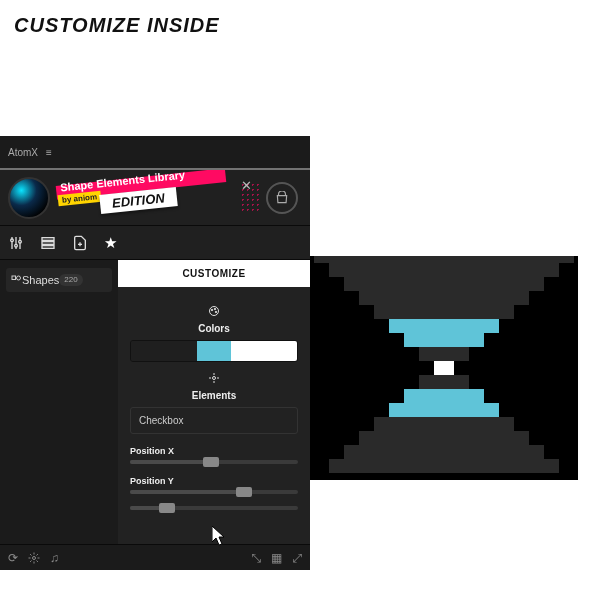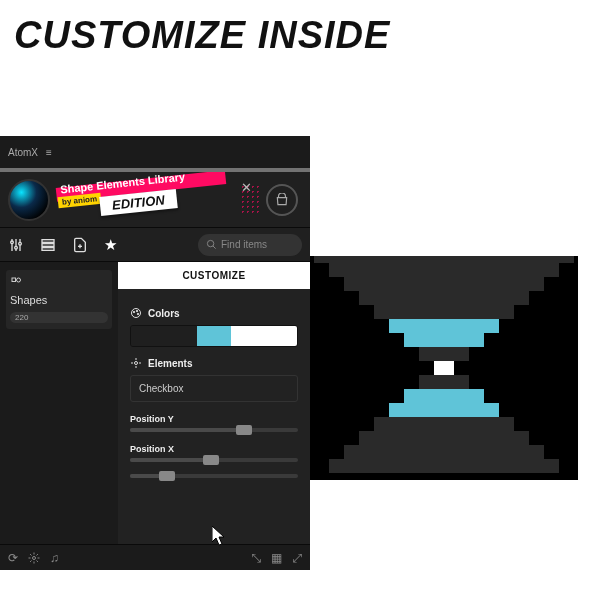--- a/index.html
+++ b/index.html
@@ -1,54 +1,54 @@
 <!DOCTYPE html>
 <html><head>
 <meta charset="utf-8">
 <style>
   * { box-sizing: border-box; margin: 0; padding: 0; }
   body { font-family: Arial, sans-serif; background: #fff; width: 614px; height: 614px; overflow: hidden; }
   
   .heading { margin: 14px 0 0 14px; }
-  .heading h1 { font-size: 38px; font-weight: 900; font-style: italic; letter-spacing: 1px; color: #111; }
+  .heading h1 { font-size: 20px; font-weight: 900; font-style: italic; letter-spacing: 1px; color: #111; }
   .heading .sub { display: inline-block; background: #ff0a62; color: #fff; font-weight: 900; font-style: italic; padding: 3px 10px; font-size: 17px; letter-spacing: 1px; }
   
   .app-wrap { position: absolute; left: 0; top: 136px; display: flex; }
   
   .panel { width: 310px; background: #1b1b1b; color: #b0b0b0; font-size: 11px; position: relative; height: 434px; display: flex; flex-direction: column; }
   
-  .titlebar { height: 20px; display: flex; align-items: center; padding: 16px 8px; font-size: 10px; color: #aaa; background: #1b1b1b; border-bottom: 4px solid #737373; }
+  .titlebar { height: 20px; display: flex; align-items: center; padding: 16px 8px; font-size: 10px; color: #aaa; background: #1b1b1b; border-bottom: 2px solid #737373; }
   .titlebar .menu { margin-left: 8px; }
   
   .banner { position: relative; height: 56px; background: #202020; overflow: hidden; border-bottom: 1px solid #0a0a0a; }
   .banner .logo { position: absolute; left: 8px; top: 7px; width: 42px; height: 42px; border-radius: 50%; background: radial-gradient(circle at 30% 30%, #0be4ff 0%, #0a2a4a 40%, #000 80%); border: 2px solid #333; }
   .banner .ribbon { position: absolute; left: 56px; top: 3px; width: 170px; height: 42px; }
   .ribbon .stripe { position: absolute; left: 0; top: 4px; width: 170px; height: 14px; background: #ff0a62; transform: rotate(-6deg); }
   .ribbon .title { position: absolute; left: 4px; top: 2px; color: #fff; font-size: 11px; font-weight: bold; transform: rotate(-6deg); }
   .ribbon .by { position: absolute; left: 2px; top: 20px; background: #ffd400; color: #222; font-size: 8px; padding: 1px 4px; transform: rotate(-6deg); font-weight: bold; }
   .ribbon .edition { position: absolute; left: 44px; top: 18px; background: #fff; color: #111; font-weight: 900; font-style: italic; font-size: 13px; padding: 2px 12px; transform: rotate(-6deg); box-shadow: 0 2px 3px rgba(0,0,0,.4); }
   .banner .dots { position: absolute; right: 50px; top: 12px; width: 20px; height: 30px; background-image: radial-gradient(#ff0a62 1px, transparent 1px); background-size: 5px 5px; opacity: .6; }
   .banner .close { position: absolute; right: 58px; top: 8px; color: #bbb; font-size: 13px; cursor: pointer; }
   .banner .bag { position: absolute; right: 12px; top: 12px; width: 32px; height: 32px; border: 2px solid #555; border-radius: 50%; display: flex; align-items: center; justify-content: center; color: #aaa; }
   
   .toolbar { height: 34px; background: #202020; display: flex; align-items: center; padding: 0 8px; gap: 16px; border-bottom: 1px solid #0a0a0a; }
   .toolbar .ico { color: #ddd; font-size: 15px; cursor: pointer; }
   .toolbar .star { color: #fff; }
   .toolbar .search { margin-left: auto; background: #333; border-radius: 14px; height: 22px; width: 104px; display: flex; align-items: center; padding: 0 8px; color: #888; font-size: 10px; gap: 4px; }
   
   .body { display: flex; flex: 1; overflow: hidden; }
   .sidebar { width: 118px; background: #1b1b1b; padding: 8px 6px; }
-  .sb-item { display: flex; gap: 6px; padding: 6px 4px; color: #999; font-size: 11px; cursor: pointer; border-radius: 3px; flex-direction: column; }
+  .sb-item { display: flex; padding: 6px 4px; color: #999; font-size: 11px; cursor: pointer; border-radius: 3px; }
   .sb-item.active { color: #ddd; background: #262626; }
   .sb-badge { background: #333; color: #aaa; font-size: 8px; padding: 1px 5px; border-radius: 8px; }
   
   .main { flex: 1; background: #222; display: flex; flex-direction: column; }
   .tab { background: #fff; color: #111; text-align: center; font-size: 10px; font-weight: bold; padding: 8px 0; letter-spacing: 0.5px; }
   .content { flex: 1; padding: 10px 12px; overflow-y: auto; }
-  .section-h { color: #eee; font-size: 10px; font-weight: bold; margin: 8px 0 6px; display: flex; align-items: center; gap: 6px; }
+  .section-h { color: #eee; font-size: 10px; font-weight: bold; margin: 8px 0 6px; display: flex; align-items: center; gap: 6px; flex-direction: column; }
   .swatches { display: flex; height: 22px; border-radius: 3px; overflow: hidden; border: 1px solid #111; margin-bottom: 10px; }
   .sw { flex: 1; }
   .control-box { border: 1px solid #333; border-radius: 3px; padding: 7px 8px; color: #ccc; font-size: 10px; margin-bottom: 4px; }
   .slider-group { margin: 12px 0 4px; }
   .slider-label { color: #eee; font-size: 9px; font-weight: bold; margin-bottom: 4px; }
   .slider { position: relative; height: 4px; background: #3a3a3a; border-radius: 2px; margin-bottom: 2px; }
   .slider .fill { position: absolute; left: 0; top: 0; height: 100%; background: #4a4a4a; border-radius: 2px; }
   .slider .thumb { position: absolute; top: -3px; width: 16px; height: 10px; background: #888; border-radius: 2px; }
   
   .footer { height: 26px; background: #1b1b1b; border-top: 1px solid #0a0a0a; display: flex; align-items: center; padding: 0 8px; gap: 10px; color: #888; font-size: 12px; }
@@ -112,27 +112,20 @@
           </svg>
       </span>
       <span class="ico">
         <svg width="16" height="16" viewBox="0 0 24 24" fill="none" stroke="#ddd" stroke-width="2">
             <path d="M14 2H6a2 2 0 00-2 2v16a2 2 0 002 2h12a2 2 0 002-2V8l-6-6z"></path>
             <line x1="12" y1="11" x2="12" y2="17"></line>
             <line x1="9" y1="14" x2="15" y2="14"></line>
           </svg>
       </span>
       <span class="ico star">★</span>
-      <div class="search">
-        <svg width="11" height="11" viewBox="0 0 24 24" fill="none" stroke="#888" stroke-width="2">
-            <circle cx="10" cy="10" r="7"></circle>
-            <line x1="21" y1="21" x2="15" y2="15"></line>
-          </svg>
-        <span>Find items</span>
-      </div>
     </div>
 
     <div class="body">
       <div class="sidebar">
         <div class="sb-item active">
           <svg width="12" height="12" viewBox="0 0 24 24" fill="none" stroke="#ccc" stroke-width="2">
               <rect x="4" y="4" width="7" height="7"></rect>
               <circle cx="17" cy="8" r="4"></circle>
             </svg>
           <span>Shapes</span>
@@ -167,31 +160,31 @@
                 <line x1="12" y1="18" x2="12" y2="22"></line>
                 <line x1="2" y1="12" x2="6" y2="12"></line>
                 <line x1="18" y1="12" x2="22" y2="12"></line>
               </svg>
             <span>Elements</span>
           </div>
           <div class="control-box">Checkbox</div>
 
           <div id="sliders">
               <div class="slider-group">
+                <div class="slider-label">Position X</div>
+    <div class="slider">
+      <div class="fill" style="width:48%"></div>
+      <div class="thumb" style="left:calc(48% - 8px)"></div>
+    </div>
+              </div>
+              <div class="slider-group">
                 <div class="slider-label">Position Y</div>
     <div class="slider">
       <div class="fill" style="width:68%"></div>
       <div class="thumb" style="left:calc(68% - 8px)"></div>
-    </div>
-              </div>
-              <div class="slider-group">
-                <div class="slider-label">Position X</div>
-    <div class="slider">
-      <div class="fill" style="width:48%"></div>
-      <div class="thumb" style="left:calc(48% - 8px)"></div>
     </div>
               </div>
               <div class="slider-group">
     <div class="slider">
       <div class="fill" style="width:22%"></div>
       <div class="thumb" style="left:calc(22% - 8px)"></div>
     </div>
               </div>
             </div>
         </div>

